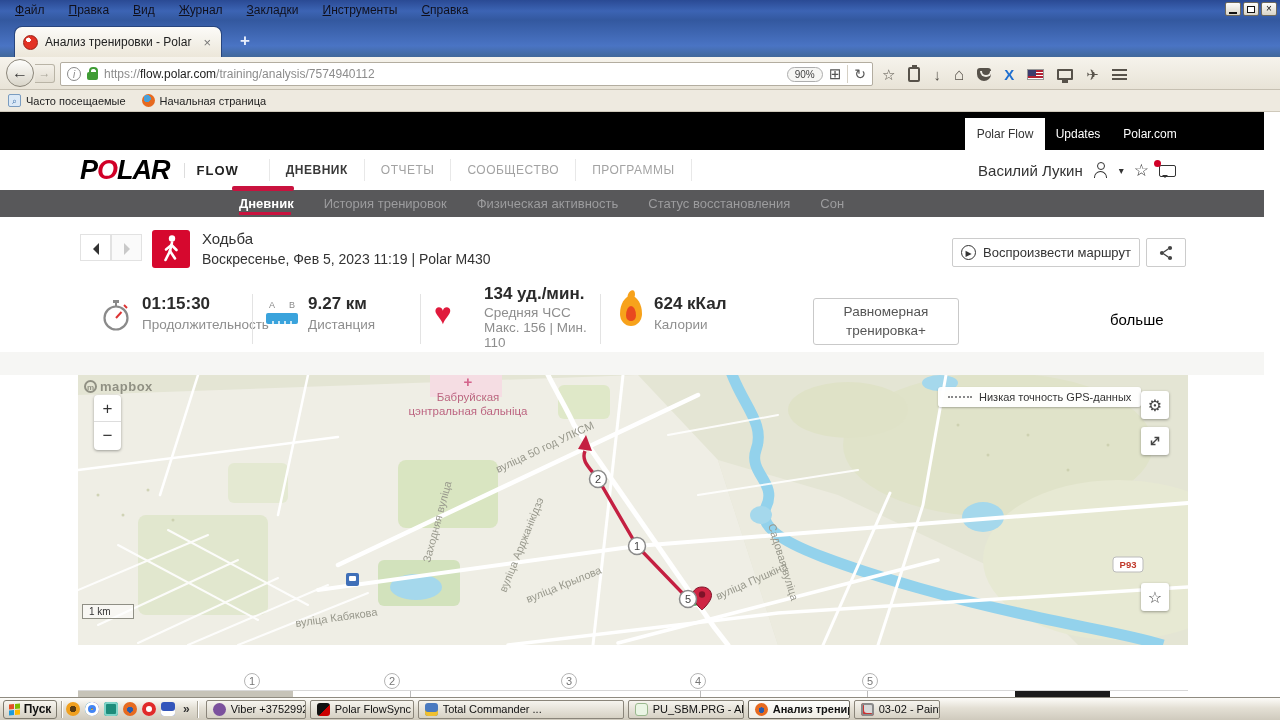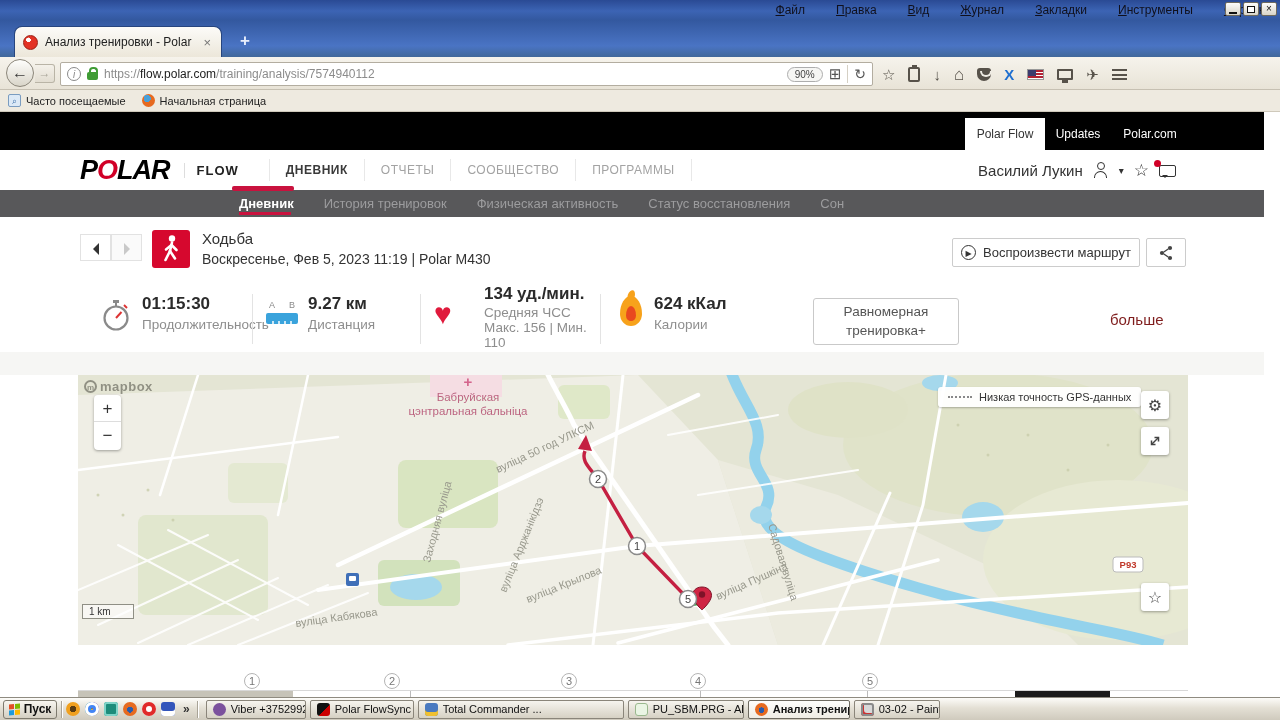--- a/index.html
+++ b/index.html
@@ -1,21 +1,21 @@
 <!DOCTYPE html>
 <html><head>
 <meta charset="utf-8">
 <style>
   html,body{margin:0;padding:0;background:#777;}
   *{box-sizing:border-box;font-family:"Liberation Sans",sans-serif;}
   .screen{position:relative;width:1280px;height:720px;overflow:hidden;background:#fff;}
 
   
   .titlebar{position:absolute;left:0;top:0;width:1280px;height:20px;
-    background:linear-gradient(180deg,#2a4a94,#3c64b4 55%,#33589f);display:flex;align-items:center;padding-left:6px;gap:13px;justify-content:flex-end;}
+    background:linear-gradient(180deg,#2a4a94,#3c64b4 55%,#33589f);display:flex;align-items:center;padding-left:6px;gap:6px;}
   .mi{display:inline-block;color:#10101c;font-size:12px;padding:2px 9px;cursor:default;}
   .mi::first-letter{text-decoration:underline;}
   .winbtns{position:absolute;right:3px;top:2px;display:flex;gap:2px;}
   .wbtn{width:16px;height:14px;background:linear-gradient(#fdfdfb,#d8d4c8);border:1px solid #6e6a5e;
     font-size:10px;line-height:12px;text-align:center;color:#111;border-radius:2px;}
   .wbtn .bar{display:block;width:8px;height:2px;background:#111;margin:9px auto 0;}
   .wbtn .rsq{display:block;width:8px;height:7px;border:1px solid #111;margin:3px auto 0;background:#fff;}
 
   .tabbar{position:absolute;left:0;top:20px;width:1280px;height:37px;
     background:linear-gradient(180deg,#33589f,#4a74c4 70%,#41689a);}
@@ -114,21 +114,21 @@
   .sharebtn{position:absolute;left:1146px;top:126px;width:40px;height:29px;border:1px solid #ccc;border-radius:2px;background:#fff;
     display:flex;align-items:center;justify-content:center;}
 
   
   .statval{font-size:17px;font-weight:bold;color:#2b2b2b;white-space:nowrap;}
   .statlbl{font-size:13.5px;color:#8e8e8e;margin-top:3px;white-space:nowrap;}
   .statsub{font-size:13.5px;color:#8e8e8e;}
   .sdiv{position:absolute;top:182px;width:1px;height:50px;background:#e3e3e3;}
   .benefit{position:absolute;left:813px;top:186px;width:146px;height:47px;border:1px solid #c9c9c9;border-radius:3px;
     display:flex;align-items:center;justify-content:center;text-align:center;font-size:13.5px;color:#555;line-height:1.35;padding:2px 14px;}
-  .morelink{position:absolute;left:1110px;top:199px;font-size:15px;color:#7f1d1d;}
+  .morelink{position:absolute;left:1110px;top:199px;font-size:15px;color:#000000;}
   .grayband{position:absolute;left:0;top:240px;width:1264px;height:23px;background:#f6f6f4;}
 
   
   .map{position:absolute;left:78px;top:263px;width:1110px;height:270px;overflow:hidden;background:#e4e5d4;}
   .mapscale{position:absolute;left:4px;bottom:26px;width:52px;height:15px;border:1px solid #8f8f85;background:rgba(255,255,255,.55);
     font-size:10px;color:#333;padding:1px 6px;}
   .mapattr{position:absolute;right:0;bottom:0;font-size:11px;padding:2px 8px;background:rgba(250,250,248,.6);white-space:nowrap;}
   .mapattr .pre{color:#5c96c0;}
   .mapattr .lnk{color:#27648f;font-weight:bold;}
   .mapboxlogo{position:absolute;left:6px;top:4px;display:flex;align-items:center;gap:3px;opacity:.55;}

